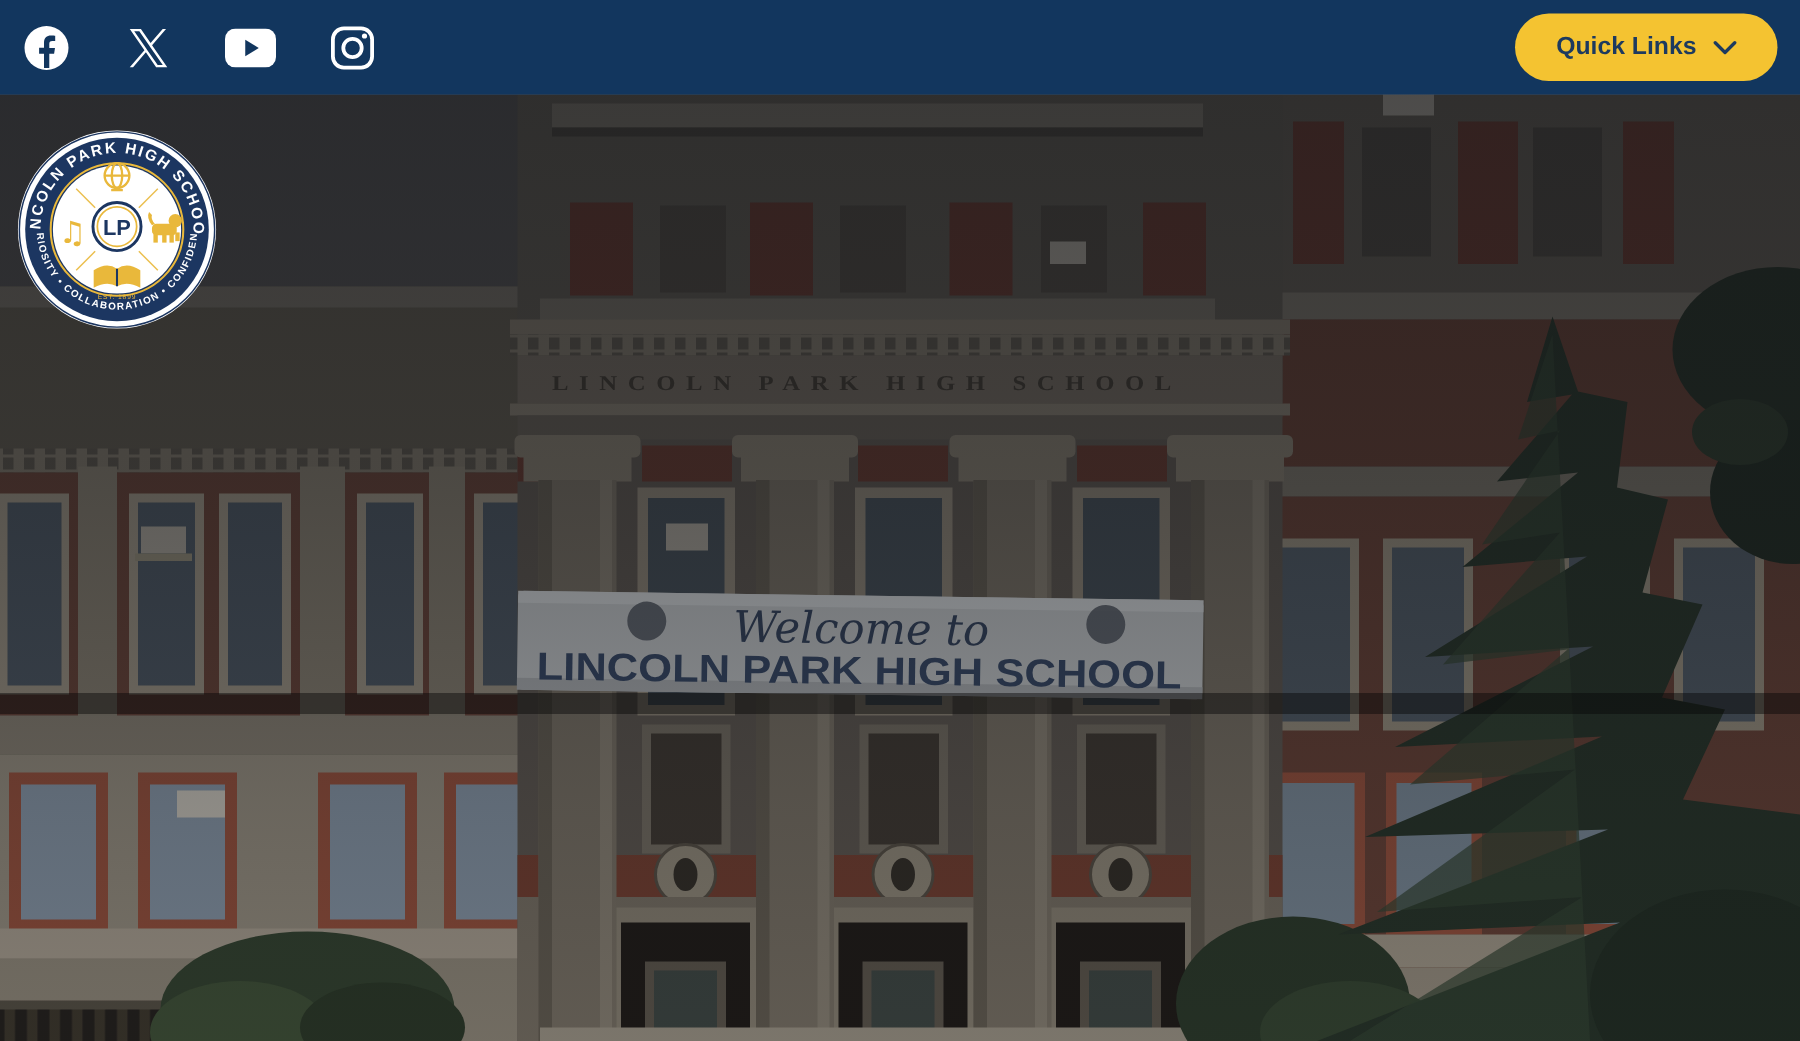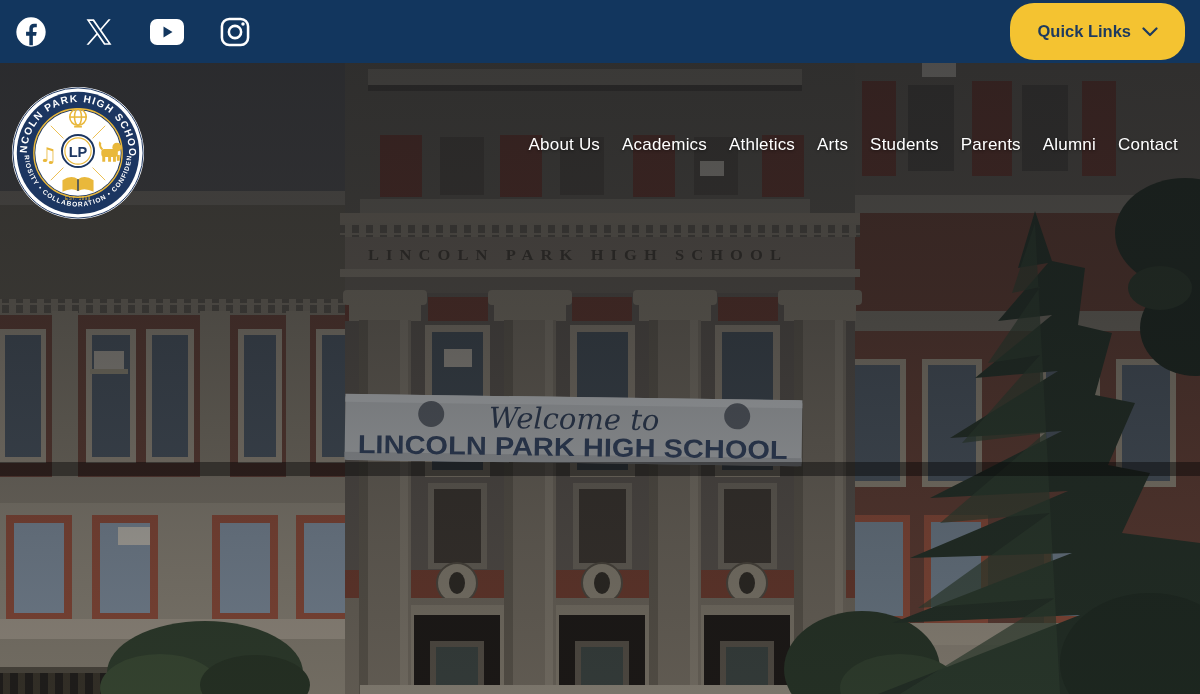--- a/index.html
+++ b/index.html
@@ -6,21 +6,21 @@
   html,body { width:1200px; height:694px; overflow:hidden; background:#12365E;
               font-family:"Liberation Sans", sans-serif; }
 
   
   .topbar { height:63px; background:#12365E; display:flex; align-items:center;
             justify-content:space-between; padding:0 15px 0 14px; position:relative; z-index:5; }
   .social-row { display:flex; align-items:center; gap:34px; }
   .social-link { display:inline-flex; width:34px; height:34px; align-items:center;
                  justify-content:center; cursor:pointer; }
   .social-link svg { display:block; }
-  .quick-links-btn { display:flex; align-items:center; gap:11px; height:57px;
+  .quick-links-btn { display:flex; align-items:center; gap:11px; height:45px;
                      padding:0 27px; border:none; border-radius:24px; background:#F4C331;
                      color:#1D3A5F; font-family:"Liberation Sans",sans-serif;
                      font-size:16.5px; font-weight:600; cursor:pointer; }
 
   
   .hero { position:relative; width:1200px; height:631px; background:#55524D; }
   .scene { position:absolute; inset:0; display:block; }
 
   
   .seal { position:absolute; left:10px; top:22px; width:136px; height:136px; cursor:pointer; }
@@ -401,23 +401,13 @@
       <line x1="70" y1="97" x2="70" y2="109" stroke="#1C3661" stroke-width="1.4"></line>
     </g>
     <text class="seal-text" x="70" y="118" text-anchor="middle" font-size="4.6" fill="#E9B83B" letter-spacing=".6">EST. 1899</text>
 
     <circle cx="70" cy="68" r="16.5" fill="#FFFFFF" stroke="#1C3661" stroke-width="2"></circle>
     <circle cx="70" cy="68" r="13.5" fill="none" stroke="#E9B83B" stroke-width="1.2"></circle>
     <text class="seal-text" x="70" y="74" text-anchor="middle" font-size="15" font-weight="700" fill="#1C3661">LP</text>
   </svg>
 
 
-  <nav class="main-nav">
-    <a>About Us</a>
-    <a>Academics</a>
-    <a>Athletics</a>
-    <a>Arts</a>
-    <a>Students</a>
-    <a>Parents</a>
-    <a>Alumni</a>
-    <a>Contact</a>
-  </nav>
 </div>
 
 </body></html>

